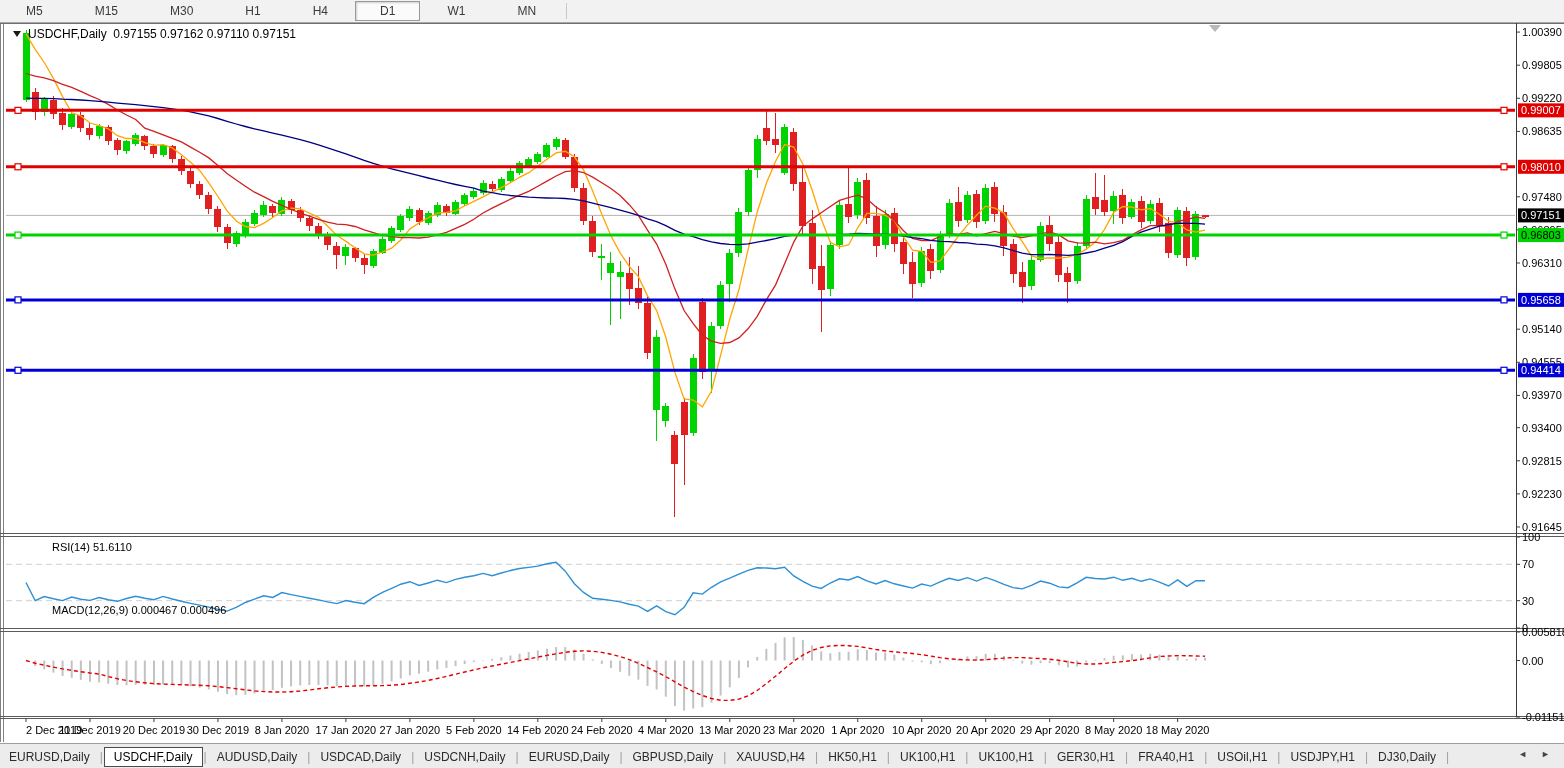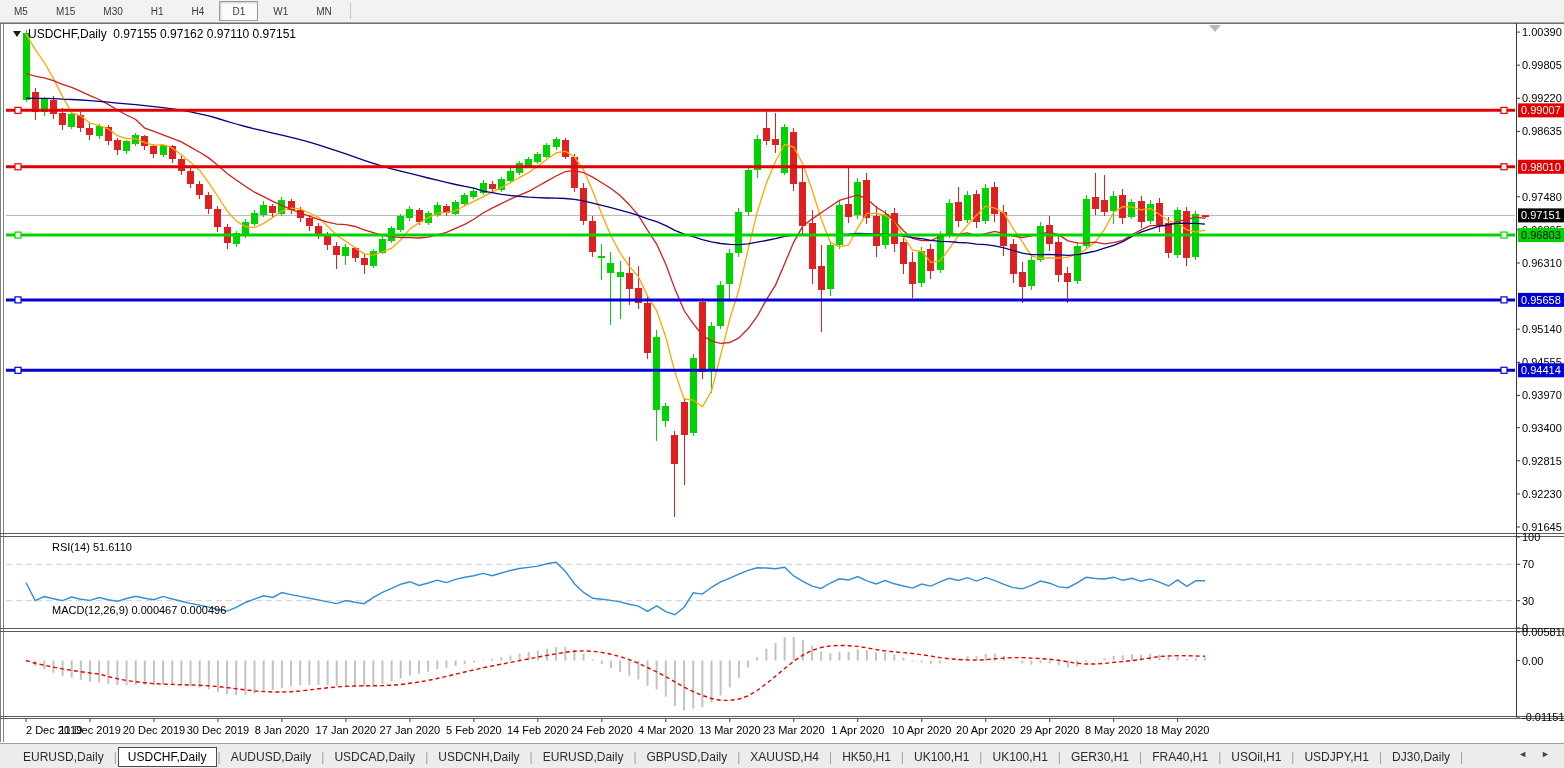--- a/index.html
+++ b/index.html
@@ -1,31 +1,31 @@
 <!DOCTYPE html>
 <html><head>
 <meta charset="utf-8">
 <style>
   html,body{margin:0;padding:0;width:1564px;height:768px;background:#fff;overflow:hidden;
             font-family:"Liberation Sans",sans-serif;}
   .toolbar{position:absolute;top:0;left:0;width:1564px;height:22px;background:#f2f2f2;
            border-bottom:1px solid #a8a8a8;display:flex;align-items:center;z-index:5;}
-  .tf-btn{height:18px;margin:0 1px;padding:0 12px;font-size:10px;color:#3a3a3a;display:flex;
+  .tf-btn{height:18px;margin:0 1px;padding:0 24px;font-size:12px;color:#3a3a3a;display:flex;
           align-items:center;justify-content:center;border:1px solid transparent;cursor:default;}
   .tf-btn.active{background:#fbfbfb;border:1px solid #9a9a9a;box-shadow:inset 1px 1px 2px rgba(0,0,0,.18);text-align:right;}
   .tb-sep{width:1px;height:16px;background:#c9c9c9;margin:0 4px;}
   #chart-svg{position:absolute;top:0;left:0;z-index:1;}
   .chart-title{position:absolute;top:27px;left:13px;font-size:12px;color:#000;z-index:3;
                display:flex;align-items:center;white-space:pre;}
   .tri{display:inline-block;width:0;height:0;border-left:4px solid transparent;
        border-right:4px solid transparent;border-top:6px solid #1a1a1a;margin-right:7px;}
   .pane-label{position:absolute;left:8px;font-size:11px;color:#000;z-index:3;white-space:pre;margin-left:44px;}
   .tabbar{position:absolute;left:0;top:743px;width:1564px;height:25px;background:#ececec;
           border-top:1px solid #9f9f9f;display:flex;align-items:center;z-index:5;font-size:12px;color:#2b2b2b;}
-  .tabs{display:flex;align-items:center;padding-left:14px;}
+  .tabs{display:flex;align-items:center;}
   .tab{padding:3px 9px;white-space:nowrap;cursor:default;}
   .tab.active{background:#fff;border:1px solid #4a4a4a;padding:2px 9px;color:#000;}
   .tab-div{color:#a0a0a0;padding:0 1px;}
   .tab-arrows{position:absolute;right:14px;top:5px;display:flex;gap:14px;color:#444;font-size:9px;}
   .tab-arrow{cursor:default;}
 </style>
 </head>
 <body>
 
 <div class="toolbar" id="toolbar">

